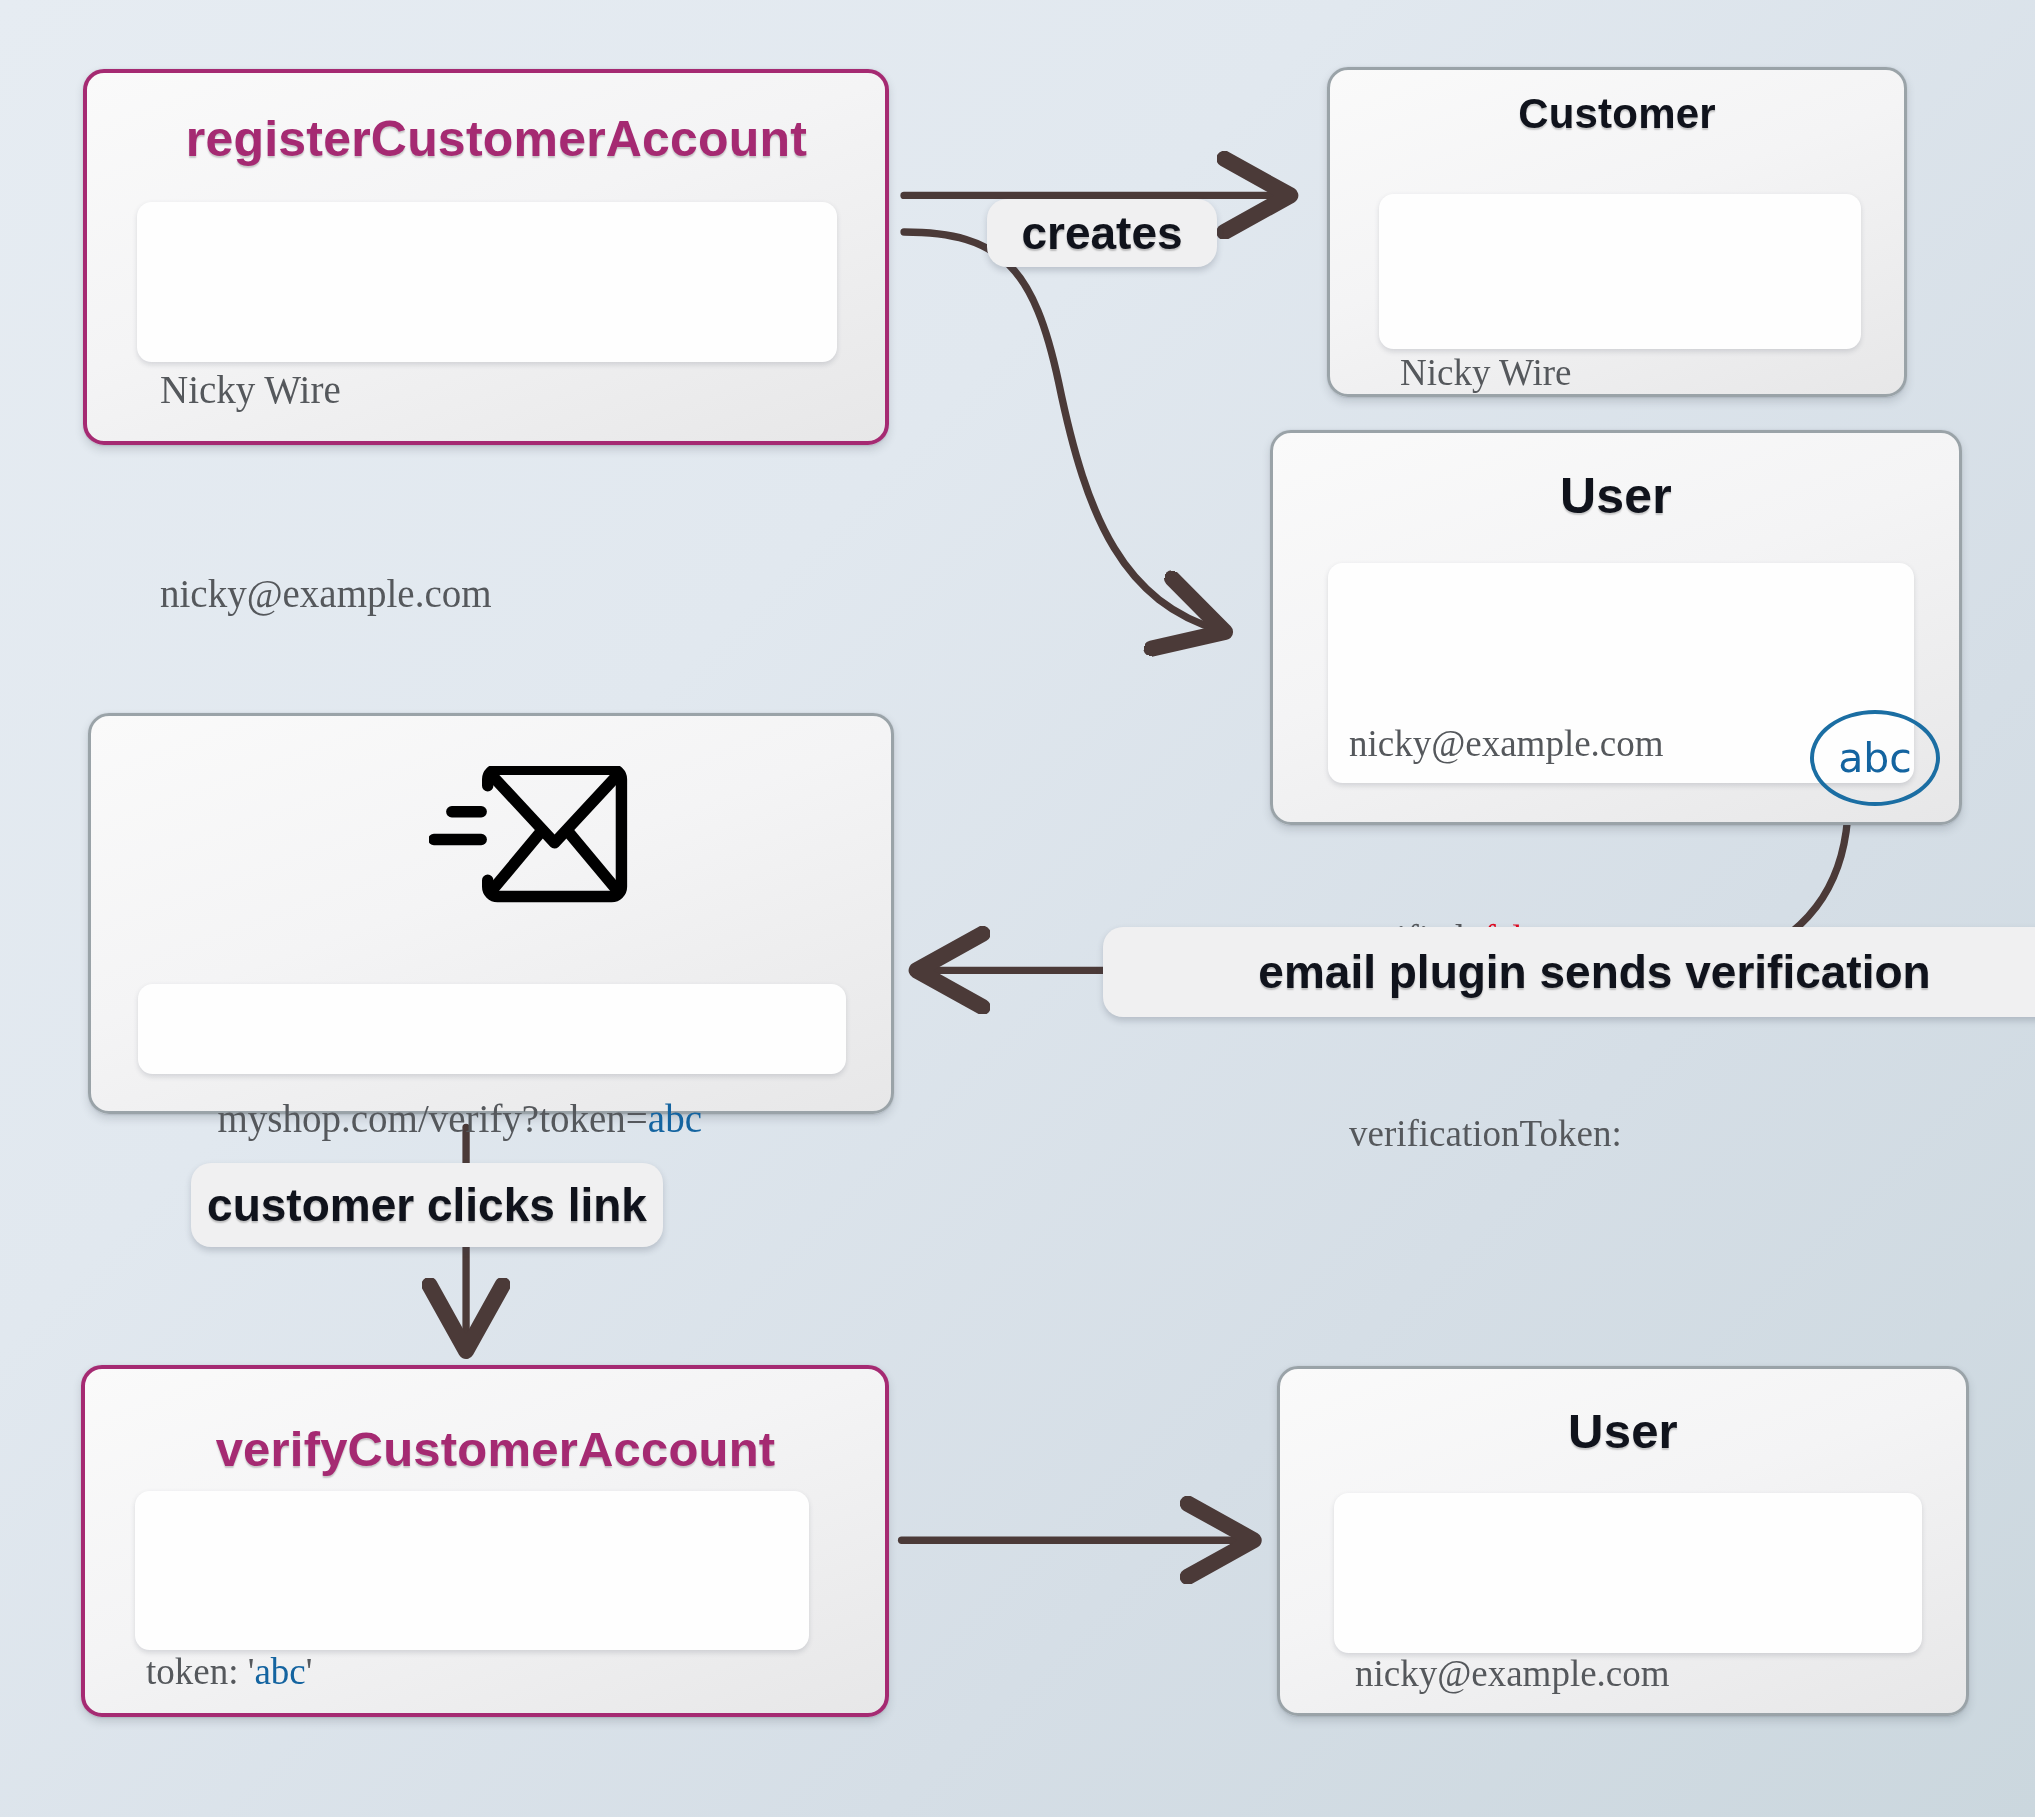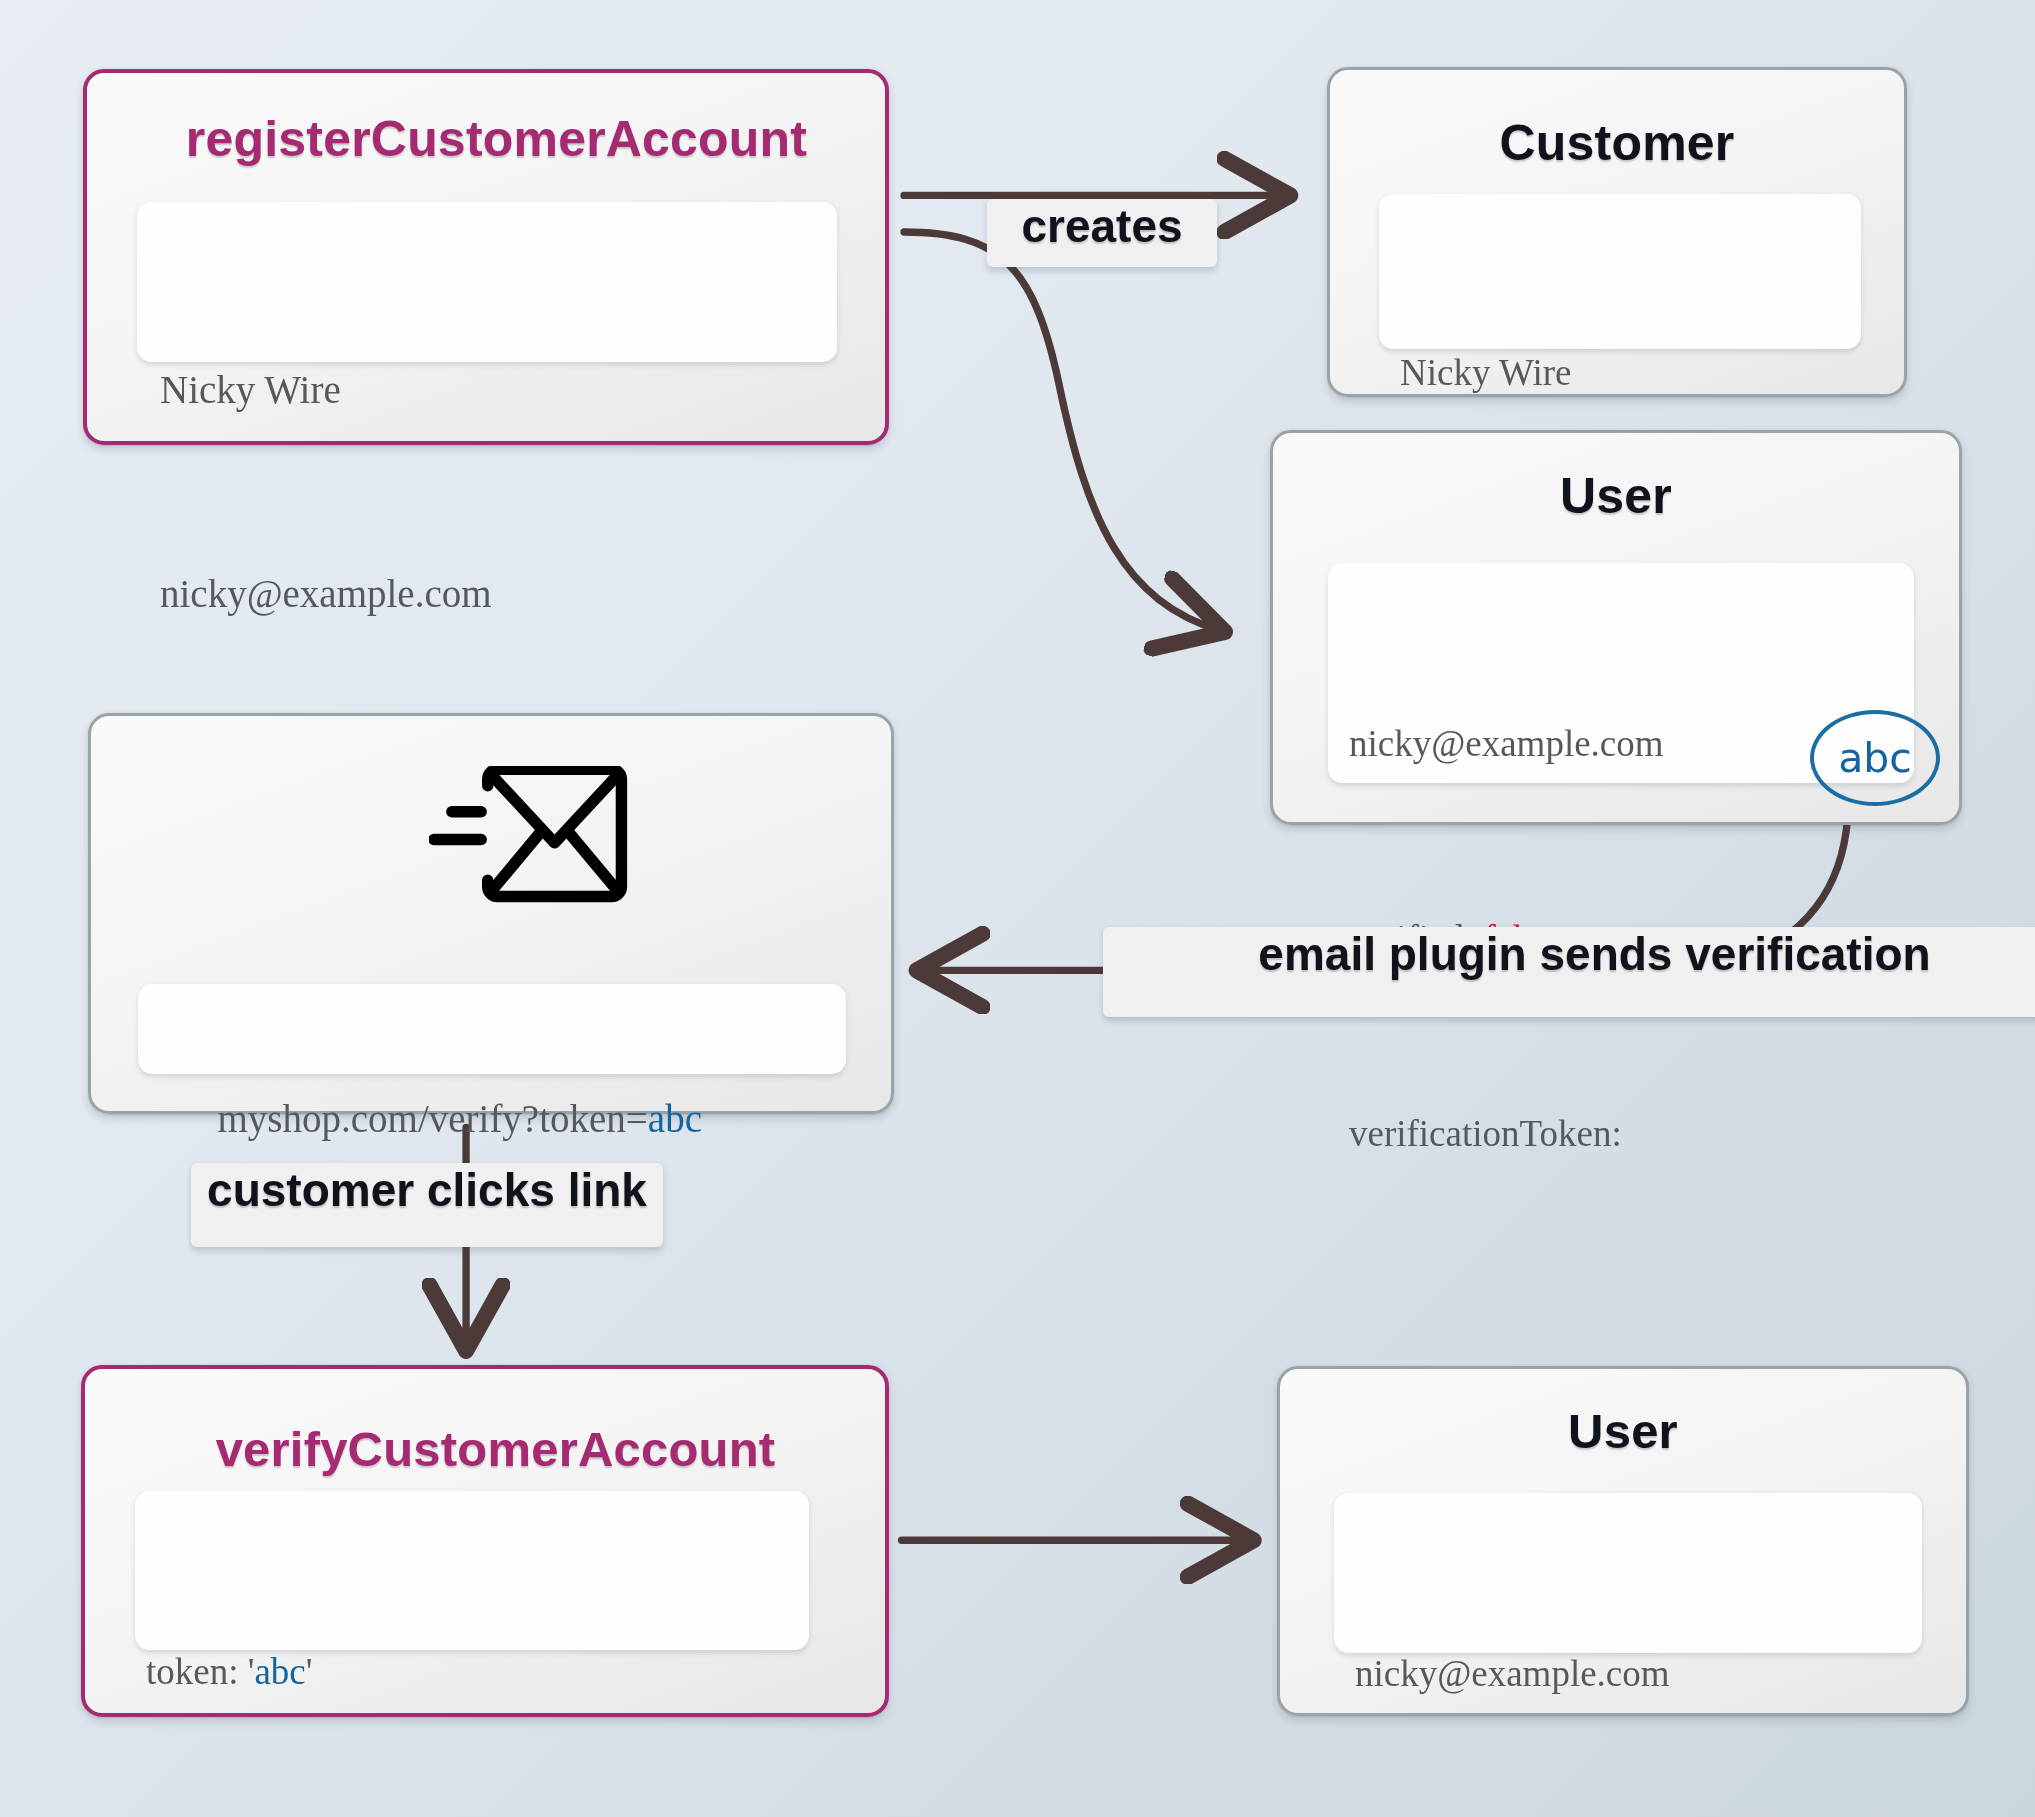--- a/index.html
+++ b/index.html
@@ -42,26 +42,26 @@
     color:#55585c;
     box-sizing:border-box;
     white-space:pre;
   }
   .val-false{color:#e00a21;}
   .val-token{color:#1464a0;}
 
   .elabel{
     position:absolute;
     background:#f0f0f1;
-    border-radius:6px;
+    border-radius:20px;
     box-shadow:0 3.3px 6.5px rgba(60,70,85,.22);
     font-weight:bold;
     color:#10131c;
     text-shadow:0 1.6px 1.6px rgba(0,0,0,.22);
-    display:flex;align-items:flex-start;justify-content:center;
+    display:flex;align-items:center;justify-content:center;
     white-space:nowrap;
     box-sizing:border-box;
   }
 
   .token-circle{
     position:absolute;
     border:4.9px solid #1b6ea3;
     border-radius:50%;
     box-sizing:border-box;
     display:flex;align-items:center;justify-content:center;
@@ -98,21 +98,21 @@
 
   <div class="node pink" style="left:83px;top:69px;width:806px;height:376px;">
     <div class="node-title title-pink" style="font-size:50px;margin-top:37px;">registerCustomerAccount</div>
     <div class="panel" style="left:50px;top:129px;width:700px;height:160px;font-size:39px;line-height:68px;padding:18px 23px;">
       <div>Nicky Wire</div>
       <div>nicky@example.com</div>
     </div>
   </div>
 
   <div class="node gray" style="left:1327px;top:67px;width:580px;height:330px;">
-    <div class="node-title title-gray" style="font-size:50px;margin-top:44px;">Customer</div>
+    <div class="node-title title-gray" style="font-size:42px;margin-top:20px;">Customer</div>
     <div class="panel" style="left:49px;top:124px;width:482px;height:155px;font-size:37px;line-height:65px;padding:16.3px 21px;">
       <div>Nicky Wire</div>
       <div>nicky@example.com</div>
     </div>
   </div>
 
   <div class="node gray" style="left:1270px;top:430px;width:692px;height:395px;">
     <div class="node-title title-gray" style="font-size:50px;margin-top:34px;">User</div>
     <div class="panel" style="left:55px;top:130px;width:586px;height:220px;font-size:37px;line-height:65px;padding:18px 21px;">
       <div>nicky@example.com</div>

